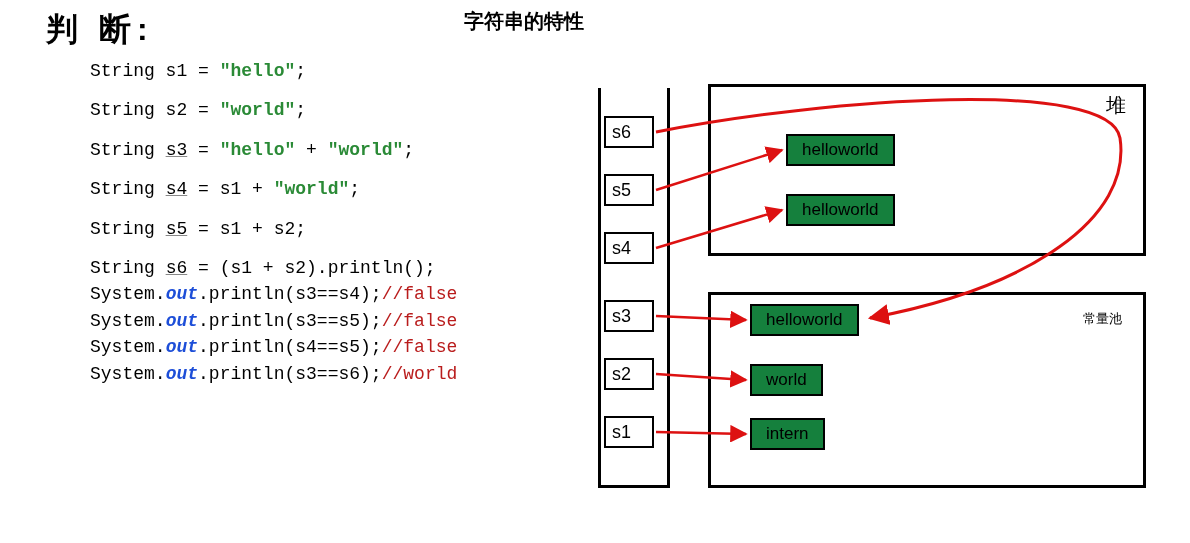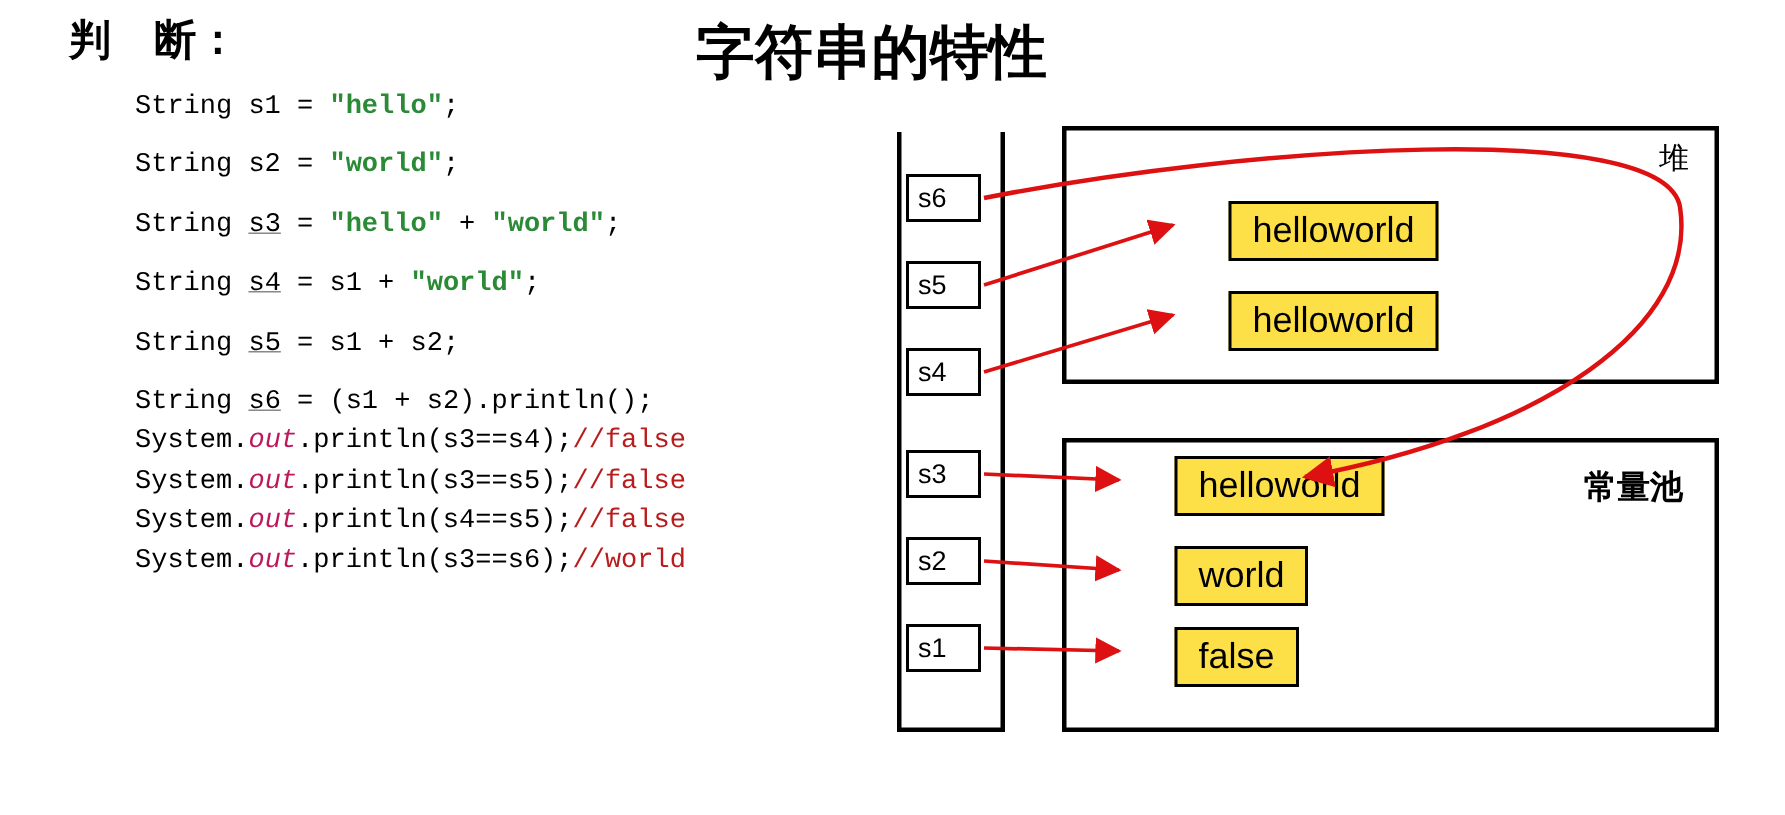--- a/index.html
+++ b/index.html
@@ -9,41 +9,41 @@
       background: #fff;
       font-family: "SimSun", "Songti SC", serif;
       font-size: 20px;
       width: 1190px;
       height: 543px;
       position: relative;
     }
     .heading-left {
       position: absolute;
       top: 8px; left: 46px;
-      font-size: 28px; font-weight: bold;
+      font-size: 32px; font-weight: bold;
       letter-spacing: 6px;
-      font-family: Liberation Mono, monospace;
+      font-family: Liberation Sans, sans-serif;
     }
     .heading-right {
       position: absolute;
       top: 8px; left: 464px;
-      font-size: 39px; font-weight: bold;
+      font-size: 20px; font-weight: bold;
       font-family: "SimSun","Songti SC",serif;
     }
     .code-block {
       position: absolute;
       top: 60px; left: 90px;
       font-family: Consolas, "Courier New", monospace;
       font-size: 18px;
       line-height: 1.3;
     }
     .code-line { white-space: pre; margin-bottom: 16px; }
     .code-line.tight { margin-bottom: 3px; }
     .str { color: #2a8a36; font-weight: bold; }
-    .sout{ color:#be185d; font-weight:normal; font-style:italic;}
+    .sout{ color:#1d4ed8; font-weight:bold; font-style:italic;}
     .cmt { color:#b91c1c; }
     .und { text-decoration: underline; text-decoration-color:#888;}
 
     
     .diagram {
       position: absolute;
       top: 78px; left: 590px;
       width: 564px; height: 418px;
     }
     .stack-outer {
@@ -75,30 +75,29 @@
       font-family:"SimSun",serif; font-size:20px;
     }
     .pool-box {
       position: absolute;
       top: 214px; left: 118px;
       width: 438px; height: 196px;
       border: 3px solid #000;
     }
     .pool-label {
       position:absolute; top:232px; right:32px;
-      font-family:"SimSun",serif; font-size:22px;font-weight:bold;
+      font-family:"SimSun",serif; font-size:13px;
     }
     .obj {
       position:absolute;
       border:2px solid #000;
       font-family: Arial, sans-serif;
-      font-size:24px;
+      font-size:17px;
       padding: 4px 14px;
-      background:#fde047;
-      margin-left:33px;
+      background:#15803d;
     }
     svg.arrows { position:absolute; top:0; left:0; width:564px; height:418px; pointer-events:none;}
   </style>
 </head>
 <body>
 
 <div class="heading-left">判 断:</div>
 <div class="heading-right">字符串的特性</div>
 
 <div class="code-block">
@@ -125,21 +124,21 @@
 
   <div class="heap-box"></div>
   <div class="heap-label">堆</div>
   <div class="obj" style="top:56px; left:196px;">helloworld</div>
   <div class="obj" style="top:116px; left:196px;">helloworld</div>
 
   <div class="pool-box"></div>
   <div class="pool-label">常量池</div>
   <div class="obj" style="top:226px; left:160px;">helloworld</div>
   <div class="obj" style="top:286px; left:160px;">world</div>
-  <div class="obj" style="top:340px; left:160px;">false</div>
+  <div class="obj" style="top:340px; left:160px;">intern</div>
 
   <svg class="arrows">
     <defs>
       <marker id="ah" viewBox="0 0 10 10" refX="9" refY="5" markerWidth="7" markerHeight="7" orient="auto-start-reverse">
         <path d="M0,0 L10,5 L0,10 z" fill="#d11"></path>
       </marker>
     </defs>
 
     <path d="M66,354 L156,356" stroke="#d11" stroke-width="2.5" fill="none" marker-end="url(#ah)"></path>
 

